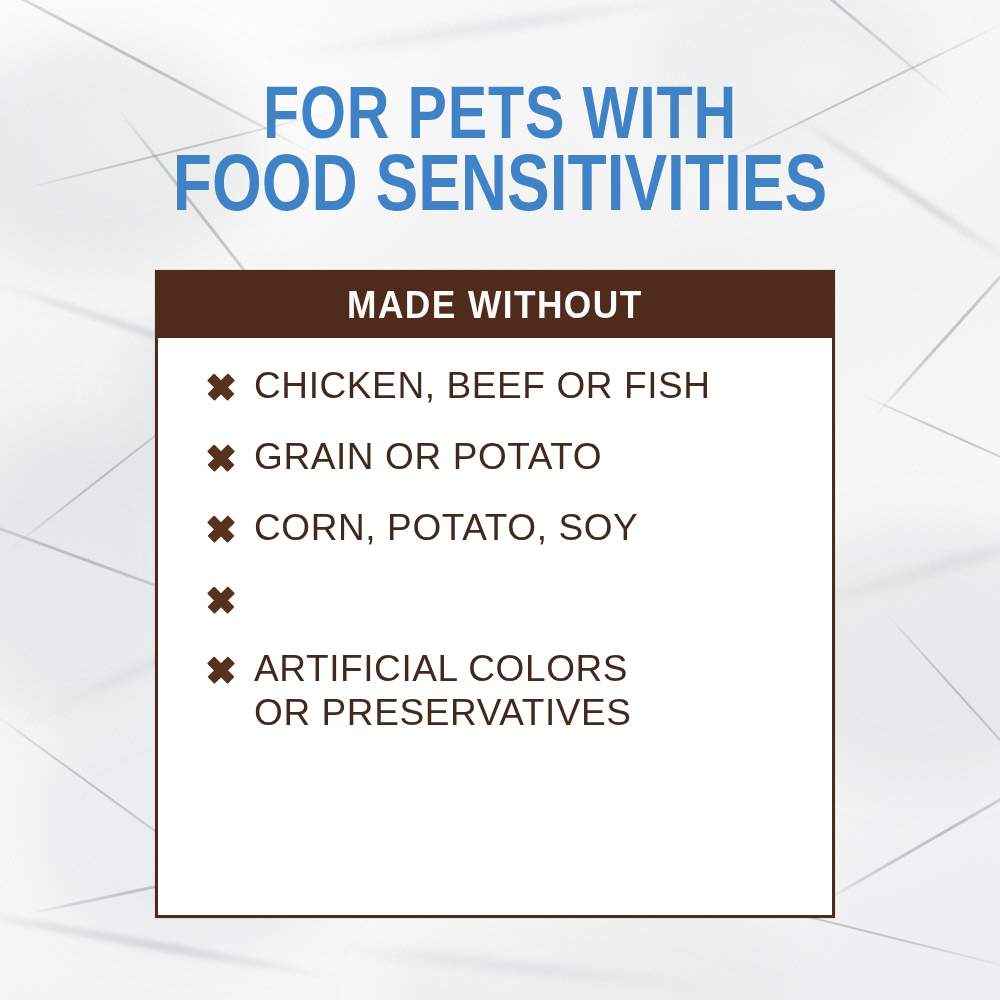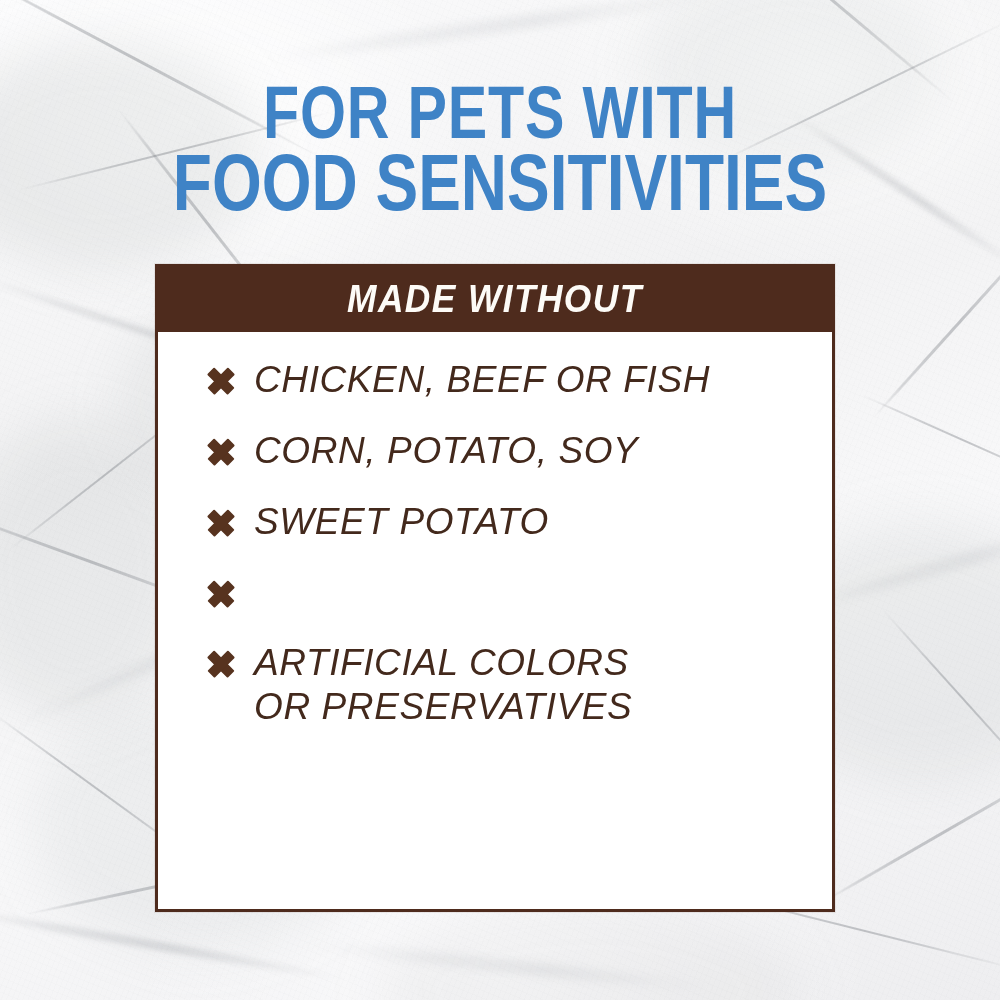--- a/index.html
+++ b/index.html
@@ -79,28 +79,27 @@
     transform-origin: 50% 0;
     white-space: nowrap;
   }
   .headline .hl-line { display: block; }
   .headline .hl-line.l2 { font-size: 80px; letter-spacing: 0px; }
 
   
   .panel {
     position: absolute;
     left: 155px;
-    top: 264px;
+    top: 270px;
     width: 680px;
     height: 648px;
     box-sizing: border-box;
     background: #ffffff;
     border: 3px solid #4e2b1d;
     box-shadow: 0 0 0 1px rgba(78,43,29,0.08);
-    font-style: italic;
   }
   .panel-header {
     height: 65px;
     background: #4e2b1d;
     display: flex;
     align-items: center;
     justify-content: center;
   }
   .panel-header-title {
     color: #fdfbf7;
@@ -219,36 +218,36 @@
 
         <li class="avoid-item">
           <span class="x-icon">
               <span class="a"></span>
               <span class="b"></span>
             </span>
           <span class="avoid-text">CHICKEN, BEEF OR FISH</span>
         </li>
 
 
+        <li class="avoid-item">
+          <span class="x-icon">
+              <span class="a"></span>
+              <span class="b"></span>
+            </span>
+          <span class="avoid-text">GRAIN OR POTATO</span>
+        </li>
 
         <li class="avoid-item">
           <span class="x-icon">
               <span class="a"></span>
               <span class="b"></span>
             </span>
           <span class="avoid-text">CORN, POTATO, SOY</span>
         </li>
 
-        <li class="avoid-item">
-          <span class="x-icon">
-              <span class="a"></span>
-              <span class="b"></span>
-            </span>
-          <span class="avoid-text">SWEET POTATO</span>
-        </li>
 
         <li class="avoid-item">
           <span class="x-icon">
               <span class="a"></span>
               <span class="b"></span>
             </span>
         </li>
 
         <li class="avoid-item">
           <span class="x-icon">

